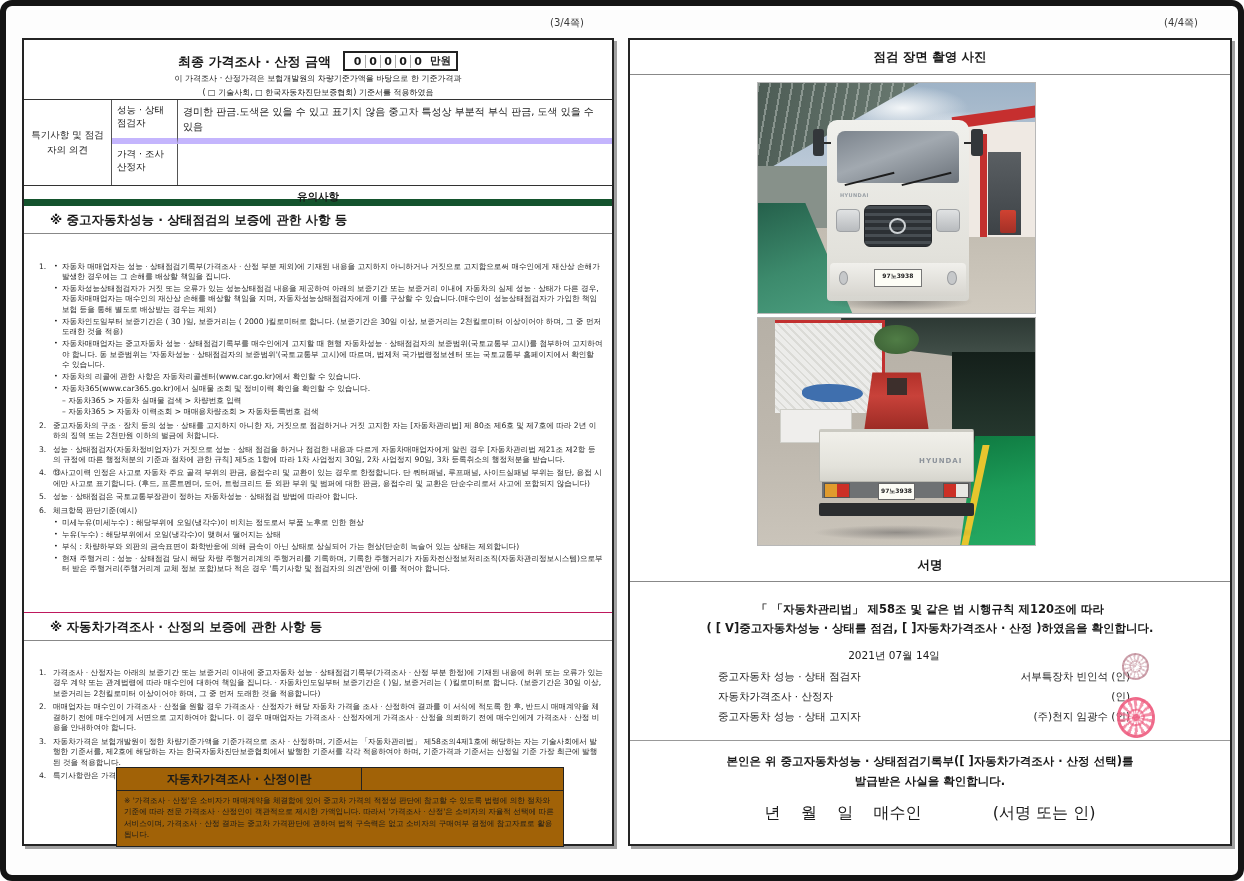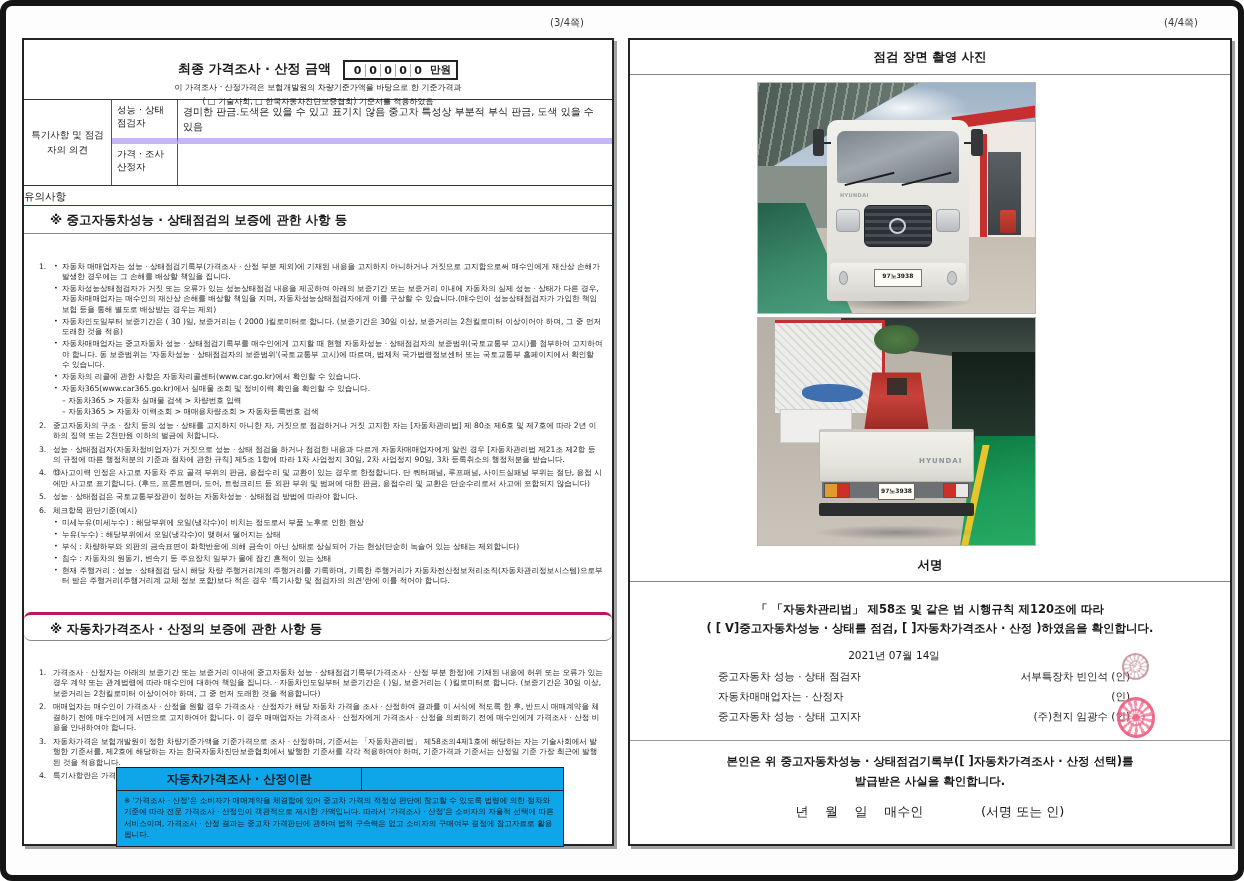--- a/index.html
+++ b/index.html
@@ -12,55 +12,55 @@
   #label-left  { left:544px; width:60px; }
   #label-right { left:1132px; width:60px; text-align:right; }
 
   .page { position:absolute; top:32px; height:808px; background:#fff;
           border:2px solid #242424; box-shadow:3px 3px 0 rgba(70,70,70,.5); }
   .page-left  { left:16px;  width:592px; }
   .page-right { left:622px; width:604px; }
 
   
   .price-sec { position:absolute; top:0; left:0; right:0; height:60px; border-bottom:1px solid #333; }
-  .price-row { display:flex; justify-content:center; align-items:flex-start; gap:12px; padding-top:20px; }
+  .price-row { display:flex; justify-content:center; align-items:flex-end; gap:12px; padding-top:11px; }
   .price-title { font-weight:bold; font-size:13px; }
   .digit-box { display:flex; align-items:center; border:2px solid #222; height:20px; padding:0 5px; background:#fff; }
   .digit { width:15px; text-align:center; font-size:11px; font-weight:bold; }
   .digit + .digit { border-left:1px solid #aaa; }
   .unit { font-size:10.5px; font-weight:bold; margin-left:5px; }
   .price-note { text-align:center; font-size:8px; line-height:1.55; color:#222; margin-top:2px; }
 
   .op-table { position:absolute; top:60px; left:0; right:0; height:86px; display:grid;
               grid-template-columns:88px 66px 1fr; grid-template-rows:1fr 1fr; border-bottom:1px solid #333; }
   .op-cell { border-right:1px solid #555; padding:4px 5px; font-size:9.5px; }
   .op-head { grid-row:1/3; display:flex; align-items:center; justify-content:center; text-align:center; line-height:1.5; }
   .op-label { display:flex; align-items:flex-start; line-height:1.35; }
   .op-label.r1, .op-val.r1 { border-bottom:6px solid #c4b5fd; }
   .op-val { border-right:none; font-size:10px; line-height:1.5; }
 
-  .notice-bar { position:absolute; top:146px; left:0; right:0; height:20px; border-bottom:1px solid #14532d;
-                text-align:left; font-weight:normal; font-size:10.5px; padding-top:4px; }
+  .notice-bar { position:absolute; top:146px; left:0; right:0; height:20px; border-bottom:7px solid #14532d;
+                text-align:center; font-weight:bold; font-size:10.5px; padding-top:4px; }
   .s-title { position:absolute; left:0; right:0; border-bottom:1px solid #888;
              font-weight:bold; font-size:12.5px; padding:6px 0 0 26px; }
   .s1-title { top:166px; height:28px; }
-  .s2-title { top:572px; height:29px; border-top:3px solid #be185d;border-radius:7px; }
+  .s2-title { top:572px; height:29px; border-top:1px solid #be185d; }
 
   .law-list { position:absolute; left:12px; right:9px; list-style:none; counter-reset:n;
               font-size:7.6px; line-height:1.38; color:#1c1c1c; overflow:hidden;margin-top:24px; }
   .list1 { top:196px; height:374px; }
   .list2 { top:604px; height:120px; }
   .nitem { counter-increment:n; position:relative; padding-left:17px; margin-bottom:3px; }
   .nitem::before { content:counter(n) "."; position:absolute; left:3px; top:0; }
   .blist { list-style:none; }
   .bitem { position:relative; padding-left:9px; margin:1.5px 0; }
   .bitem::before { content:"•"; position:absolute; left:1px; top:0; font-size:6.5px; }
   .subline { margin-top:1px; }
 
-  .def-table { position:absolute; top:727px; left:92px; width:448px; border:1.5px solid #222; background:#0ea5e9; }
+  .def-table { position:absolute; top:727px; left:92px; width:448px; border:1.5px solid #222; background:#a16207; }
   .def-row1 { display:flex; border-bottom:1.5px solid #222; }
   .def-cell-title { width:55%; border-right:1.5px solid #222; text-align:center;
                     font-weight:bold; font-size:12px; padding:3px 0 2px; }
   .def-cell-empty { flex:1; }
   .def-body { padding:4px 7px 5px; font-size:7.6px; line-height:1.5; }
 
   
   .photos-title { position:absolute; top:0; left:0; right:0; height:35px; border-bottom:1px solid #888;
                   text-align:center; font-weight:bold; font-size:12.5px; padding-top:9px; }
   .photo { position:absolute; left:127px; width:279px; border:1px solid #b8b8b8; overflow:hidden; background:#cfd8df; }
@@ -183,21 +183,21 @@
     background:radial-gradient(circle,rgba(0,0,0,0) 0 30%,rgba(176,110,125,.55) 31% 37%,rgba(0,0,0,0) 38%),
                repeating-conic-gradient(rgba(176,110,125,.5) 0 9deg,rgba(0,0,0,0) 9deg 24deg); }
   .stamp-big { left:487px; top:657px; width:38px; height:41px;
     border:3px solid rgba(238,95,130,.9); transform:rotate(-8deg);
     background:radial-gradient(circle,rgba(238,95,130,.85) 0 16%,rgba(0,0,0,0) 17% 28%,rgba(238,95,130,.7) 29% 37%,rgba(0,0,0,0) 38%),
                repeating-conic-gradient(rgba(238,95,130,.7) 0 12deg,rgba(0,0,0,0) 12deg 26deg); }
   .sign-divider { position:absolute; top:700px; left:0; right:0; border-top:1px solid #999; }
   .buyer { position:absolute; top:714px; left:0; right:0; text-align:center; }
   .buyer-l1, .buyer-l2 { font-weight:bold; font-size:11.5px; }
   .buyer-l2 { margin-top:5px; }
-  .buyer-l3 { font-size:13px; margin-top:14px; white-space:pre; }
+  .buyer-l3 { font-size:16px; margin-top:14px; white-space:pre; }
 </style>
 </head>
 <body>
 
 <div class="canvas">
 
   <div class="page-label" id="label-left">(3/4쪽)</div>
   <div class="page-label" id="label-right">(4/4쪽)</div>
 
   <section class="page page-left">
@@ -248,21 +248,20 @@
       <li class="nitem"><span>중고자동차의 구조 · 장치 등의 성능 · 상태를 고지하지 아니한 자, 거짓으로 점검하거나 거짓 고지한 자는 [자동차관리법] 제 80조 제6호 및 제7호에 따라 2년 이하의 징역 또는 2천만원 이하의 벌금에 처합니다.</span></li>
       <li class="nitem"><span>성능 · 상태점검자(자동차정비업자)가 거짓으로 성능 · 상태 점검을 하거나 점검한 내용과 다르게 자동차매매업자에게 알린 경우 [자동차관리법 제21조 제2항 등의 규정에 따른 행정처분의 기준과 절차에 관한 규칙] 제5조 1항에 따라 1차 사업정지 30일, 2차 사업정지 90일, 3차 등록취소의 행정처분을 받습니다.</span></li>
       <li class="nitem"><span>⑬사고이력 인정은 사고로 자동차 주요 골격 부위의 판금, 용접수리 및 교환이 있는 경우로 한정합니다. 단 쿼터패널, 루프패널, 사이드실패널 부위는 절단, 용접 시에만 사고로 표기합니다. (후드, 프론트펜더, 도어, 트렁크리드 등 외판 부위 및 범퍼에 대한 판금, 용접수리 및 교환은 단순수리로서 사고에 포함되지 않습니다)</span></li>
       <li class="nitem"><span>성능 · 상태점검은 국토교통부장관이 정하는 자동차성능 · 상태점검 방법에 따라야 합니다.</span></li>
       <li class="nitem">
         <span>체크항목 판단기준(예시)</span>
         <ul class="blist">
           <li class="bitem"><span>미세누유(미세누수) : 해당부위에 오일(냉각수)이 비치는 정도로서 부품 노후로 인한 현상</span></li>
           <li class="bitem"><span>누유(누수) : 해당부위에서 오일(냉각수)이 맺혀서 떨어지는 상태</span></li>
           <li class="bitem"><span>부식 : 차량하부와 외판의 금속표면이 화학반응에 의해 금속이 아닌 상태로 상실되어 가는 현상(단순히 녹슬어 있는 상태는 제외합니다)</span></li>
-          <li class="bitem"><span>침수 : 자동차의 원동기, 변속기 등 주요장치 일부가 물에 잠긴 흔적이 있는 상태</span></li>
           <li class="bitem"><span>현재 주행거리 : 성능 · 상태점검 당시 해당 차량 주행거리계의 주행거리를 기록하며, 기록한 주행거리가 자동차전산정보처리조직(자동차관리정보시스템)으로부터 받은 주행거리(주행거리계 교체 정보 포함)보다 적은 경우 '특기사항 및 점검자의 의견'란에 이를 적어야 합니다.</span></li>
         </ul>
       </li>
     </ol>
 
     <div class="s-title s2-title">※ 자동차가격조사 · 산정의 보증에 관한 사항 등</div>
 
     <ol class="law-list list2">
       <li class="nitem"><span>가격조사 · 산정자는 아래의 보증기간 또는 보증거리 이내에 중고자동차 성능 · 상태점검기록부(가격조사 · 산정 부분 한정)에 기재된 내용에 허위 또는 오류가 있는 경우 계약 또는 관계법령에 따라 매수인에 대하여 책임을 집니다. · 자동차인도일부터 보증기간은 (      )일, 보증거리는 (      )킬로미터로 합니다. (보증기간은 30일 이상, 보증거리는 2천킬로미터 이상이어야 하며, 그 중 먼저 도래한 것을 적용합니다)</span></li>
       <li class="nitem"><span>매매업자는 매수인이 가격조사 · 산정을 원할 경우 가격조사 · 산정자가 해당 자동차 가격을 조사 · 산정하여 결과를 이 서식에 적도록 한 후, 반드시 매매계약을 체결하기 전에 매수인에게 서면으로 고지하여야 합니다. 이 경우 매매업자는 가격조사 · 산정자에게 가격조사 · 산정을 의뢰하기 전에 매수인에게 가격조사 · 산정 비용을 안내하여야 합니다.</span></li>
@@ -360,21 +359,21 @@
     </div>
 
     <div class="sign-date">2021년 07월 14일</div>
 
     <div class="signers">
       <div class="signer-row">
         <span>중고자동차 성능 · 상태 점검자</span>
         <span>서부특장차 빈인석 (인)</span>
       </div>
       <div class="signer-row">
-        <span>자동차매매업자는 · 산정자</span>
+        <span>자동차가격조사 · 산정자</span>
         <span>(인)</span>
       </div>
       <div class="signer-row">
         <span>중고자동차 성능 · 상태 고지자</span>
         <span>(주)천지 임광수 (인)</span>
       </div>
     </div>
 
     <div class="stamp stamp-small"></div>
     <div class="stamp stamp-big"></div>

